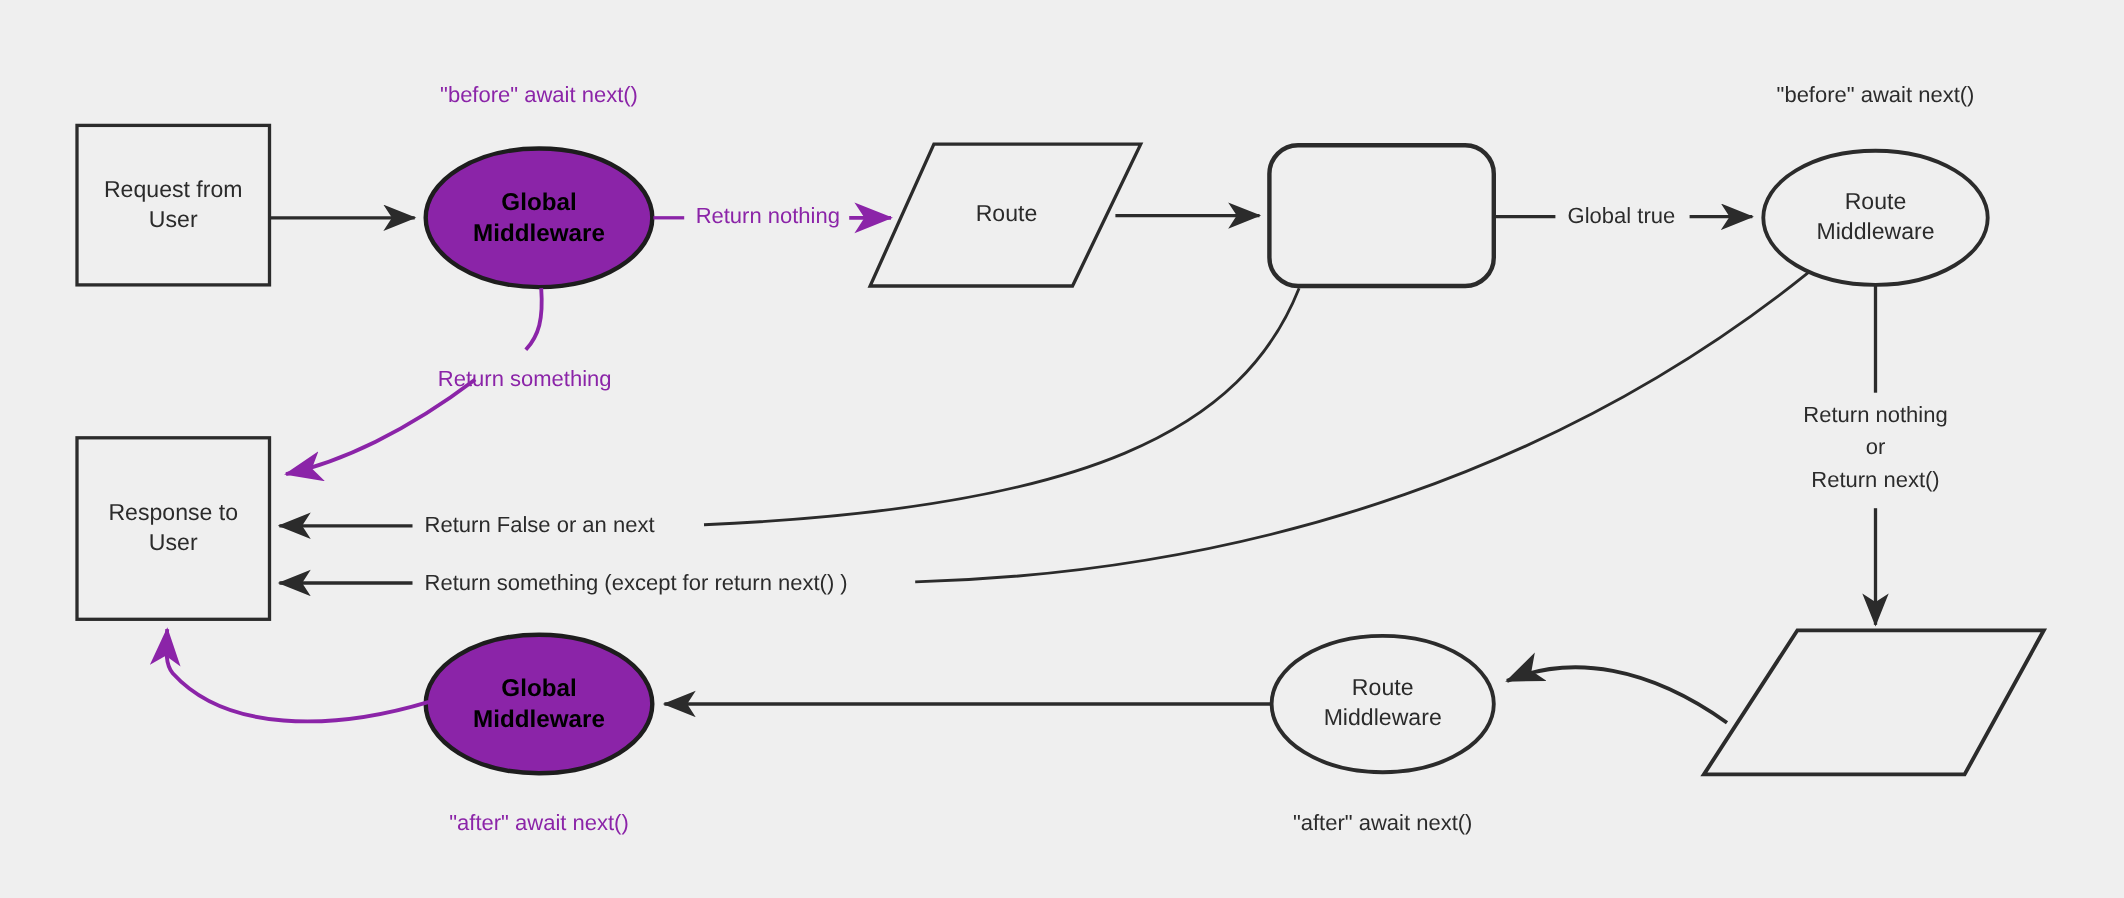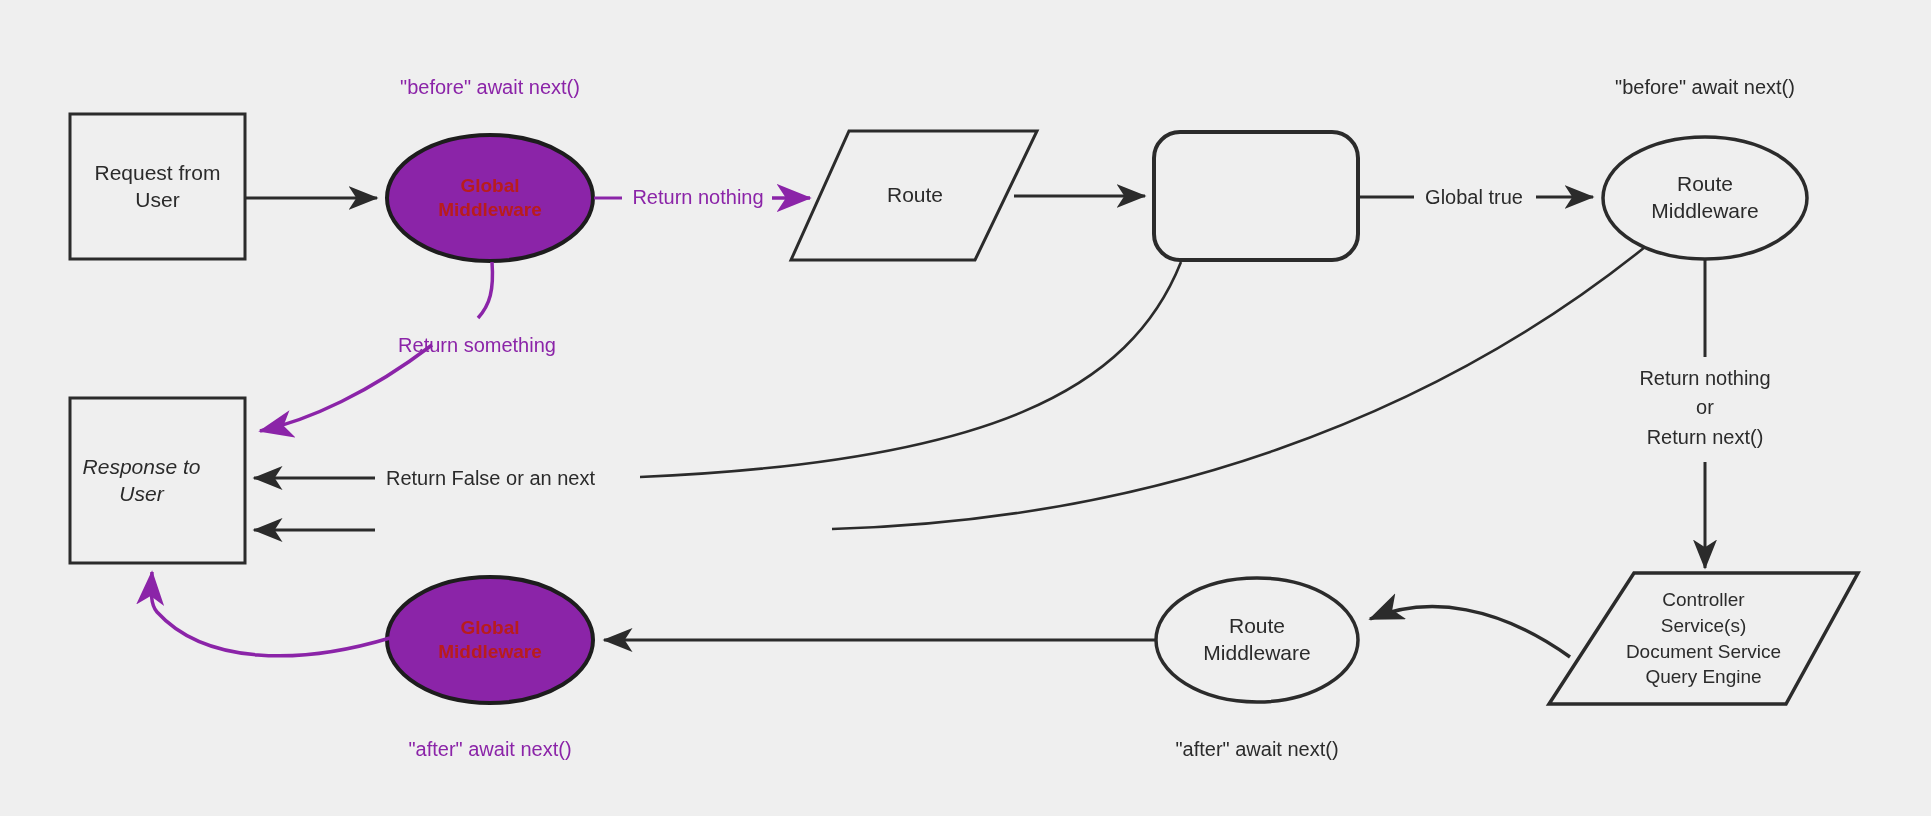--- a/index.html
+++ b/index.html
@@ -4,21 +4,21 @@
 <style>
   html,body{margin:0;padding:0;background:#efefef;}
   body{width:1931px;height:816px;font-family:"Liberation Sans",sans-serif;}
   #stage{position:relative;width:1931px;height:816px;background:#efefef;overflow:hidden;}
   svg#diagram{position:absolute;left:0;top:0;width:1931px;height:816px;}
   .nodeLabel{
     position:absolute;display:flex;align-items:center;justify-content:center;
     text-align:center;pointer-events:none;line-height:1.28;
   }
   .dark-text{color:#2b2b2b;font-size:21px;font-weight:400;}
-  .white-text{color:#b91c1c;font-size:19px;font-weight:700;}
+  .white-text{color:#000000;font-size:22px;font-weight:700;}
   .edge-label{
     position:absolute;color:#2b2b2b;font-size:20px;white-space:nowrap;
   }
   .edge-label.purple{color:#8b24a8;}
   .edge-label.center{transform:translateX(-50%);}
   .ml{line-height:1.35;}
 </style>
 </head>
 <body>
 
@@ -100,44 +100,36 @@
   </div>
 
 
   <div class="nodeLabel dark-text" style="left:1603px;top:137px;width:204px;height:122px;">
     <div>
       <div>Route</div>
       <div>Middleware</div>
     </div>
   </div>
 
-  <div class="nodeLabel dark-text ml" style="left:1549px;top:573px;width:309px;height:131px;font-size:19px;">
-    <div>
-      <div>Controller</div>
-      <div>Service(s)</div>
-      <div>Document Service</div>
-      <div>Query Engine</div>
-    </div>
-  </div>
 
   <div class="nodeLabel dark-text" style="left:1156px;top:579px;width:202px;height:122px;">
     <div>
       <div>Route</div>
       <div>Middleware</div>
     </div>
   </div>
 
   <div class="nodeLabel white-text" style="left:387px;top:577px;width:206px;height:126px;">
     <div>
       <div>Global</div>
       <div>Middleware</div>
     </div>
   </div>
 
-  <div class="nodeLabel dark-text" style="left:54px;top:398px;width:175px;height:165px;font-style:italic;">
+  <div class="nodeLabel dark-text" style="left:70px;top:398px;width:175px;height:165px;">
     <div>
       <div>Response to</div>
       <div>User</div>
     </div>
   </div>
 
   <span class="edge-label purple center" style="left:490px;top:76px;">"before" await next()</span>
 
   <span class="edge-label center" style="left:1705px;top:76px;">"before" await next()</span>
 
@@ -150,14 +142,15 @@
   <span class="edge-label purple center" style="left:477px;top:320px;margin-top:14px;">Return something</span>
 
   <span class="edge-label center" style="left:1474px;top:186px;">Global true</span>
 
   <span class="edge-label center" style="left:1705px;top:367px;">Return nothing</span>
   <span class="edge-label center" style="left:1705px;top:396px;">or</span>
   <span class="edge-label center" style="left:1705px;top:426px;">Return next()</span>
 
   <span class="edge-label" style="left:386px;top:467px;">Return False or an next</span>
 
+  <span class="edge-label" style="left:386px;top:519px;">Return something (except for return next() )</span>
 
 </div>
 
 </body></html>

